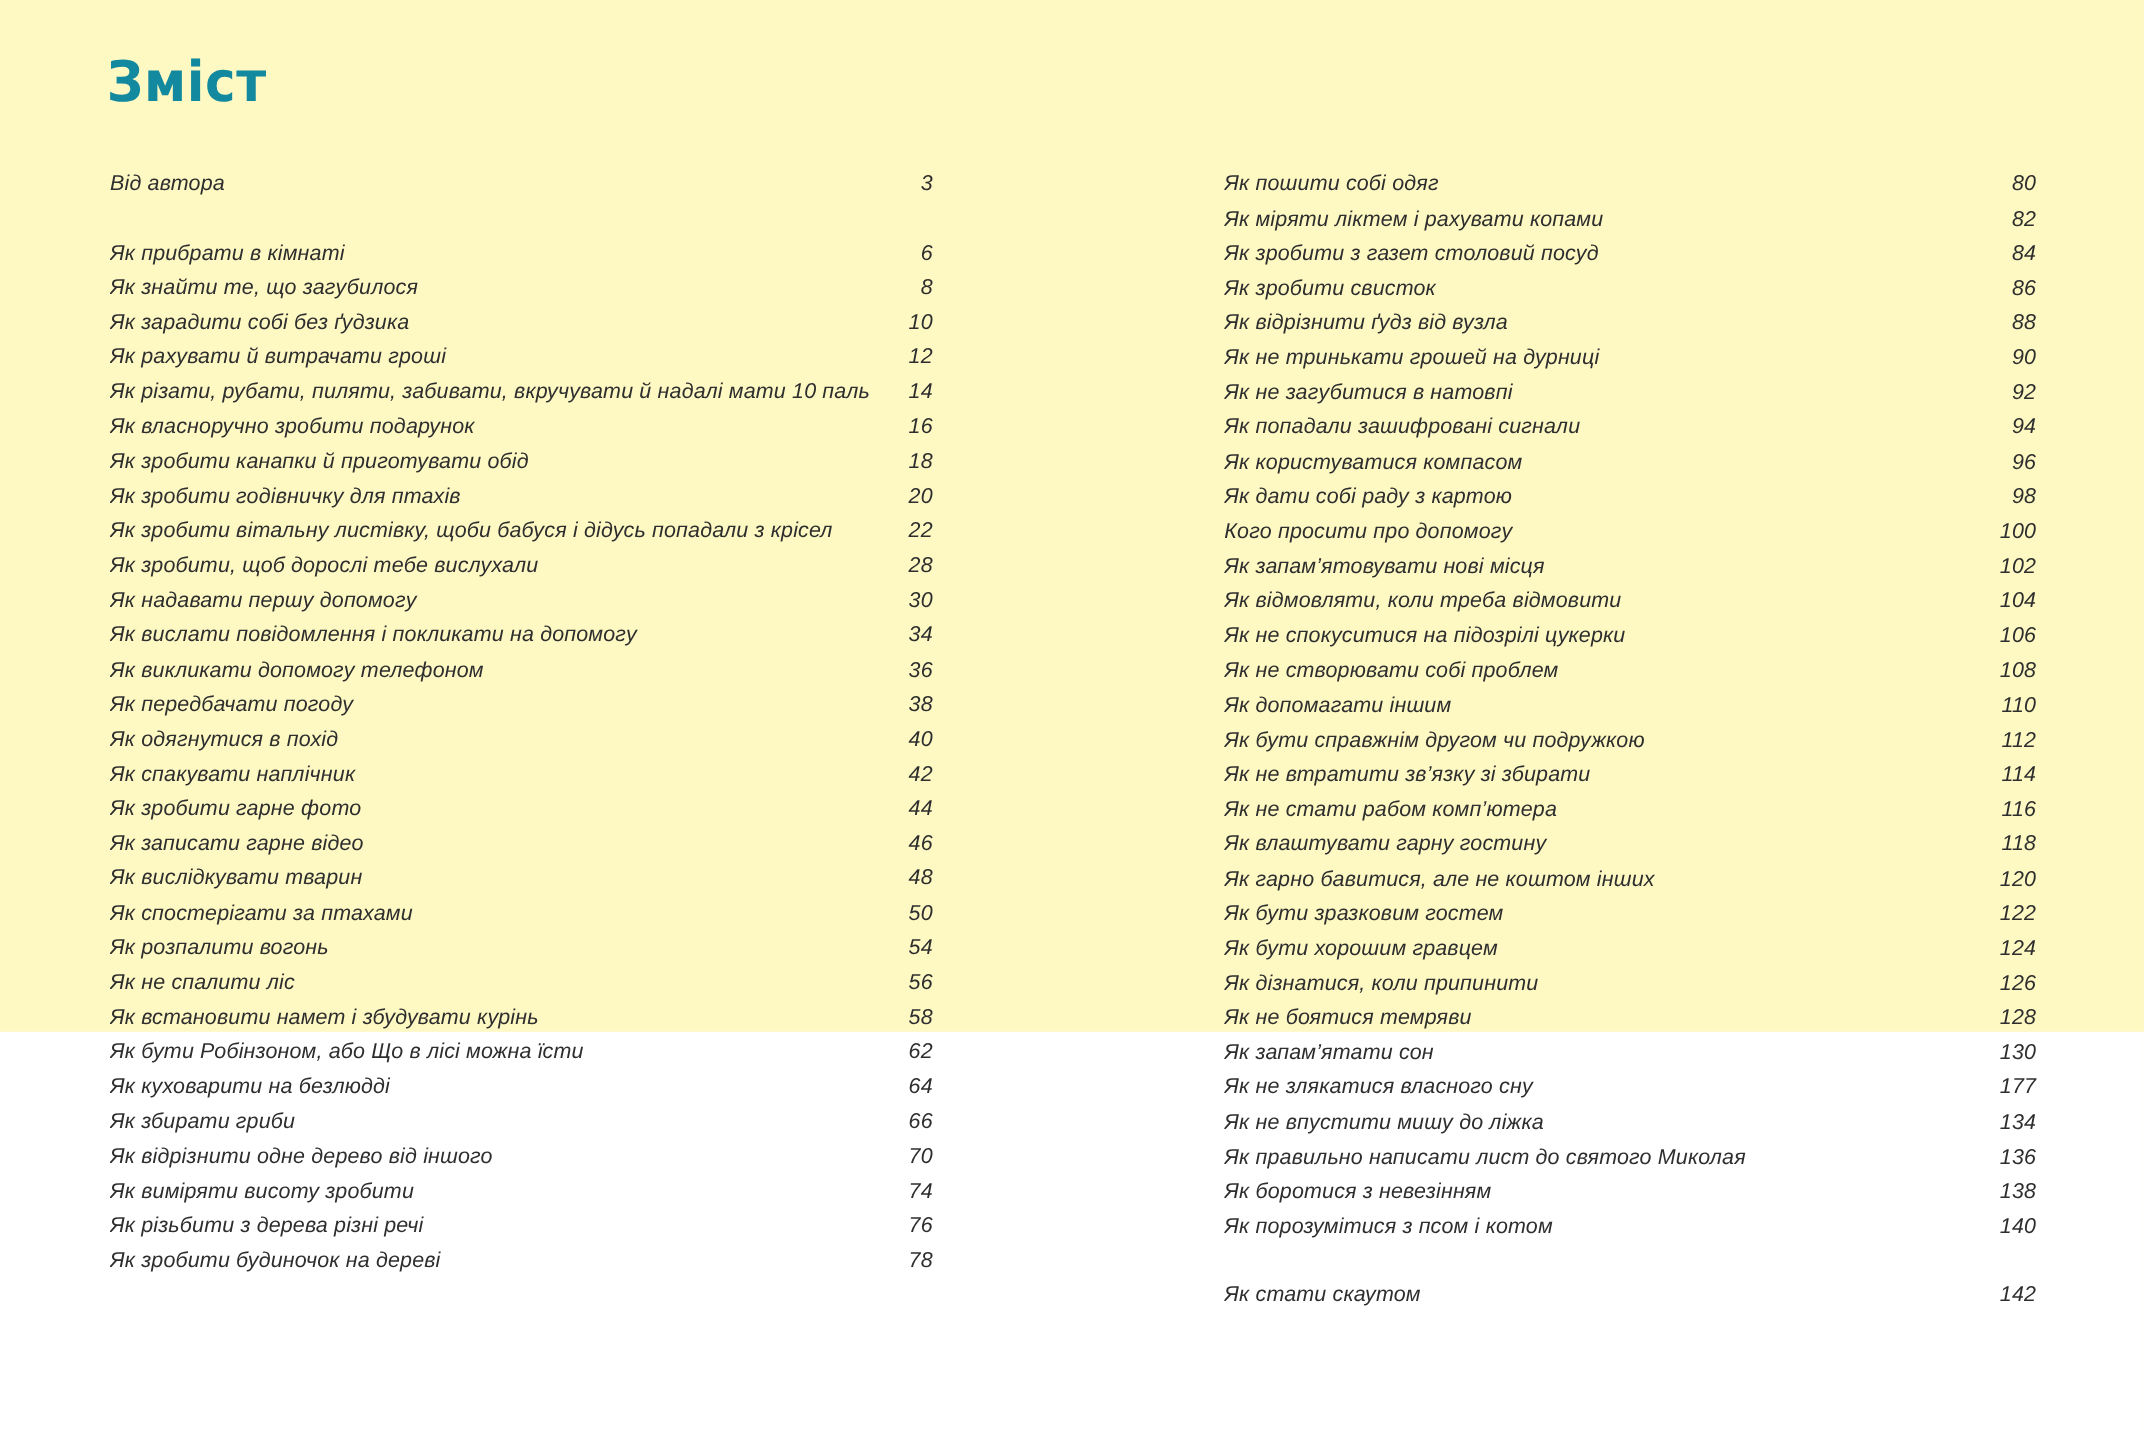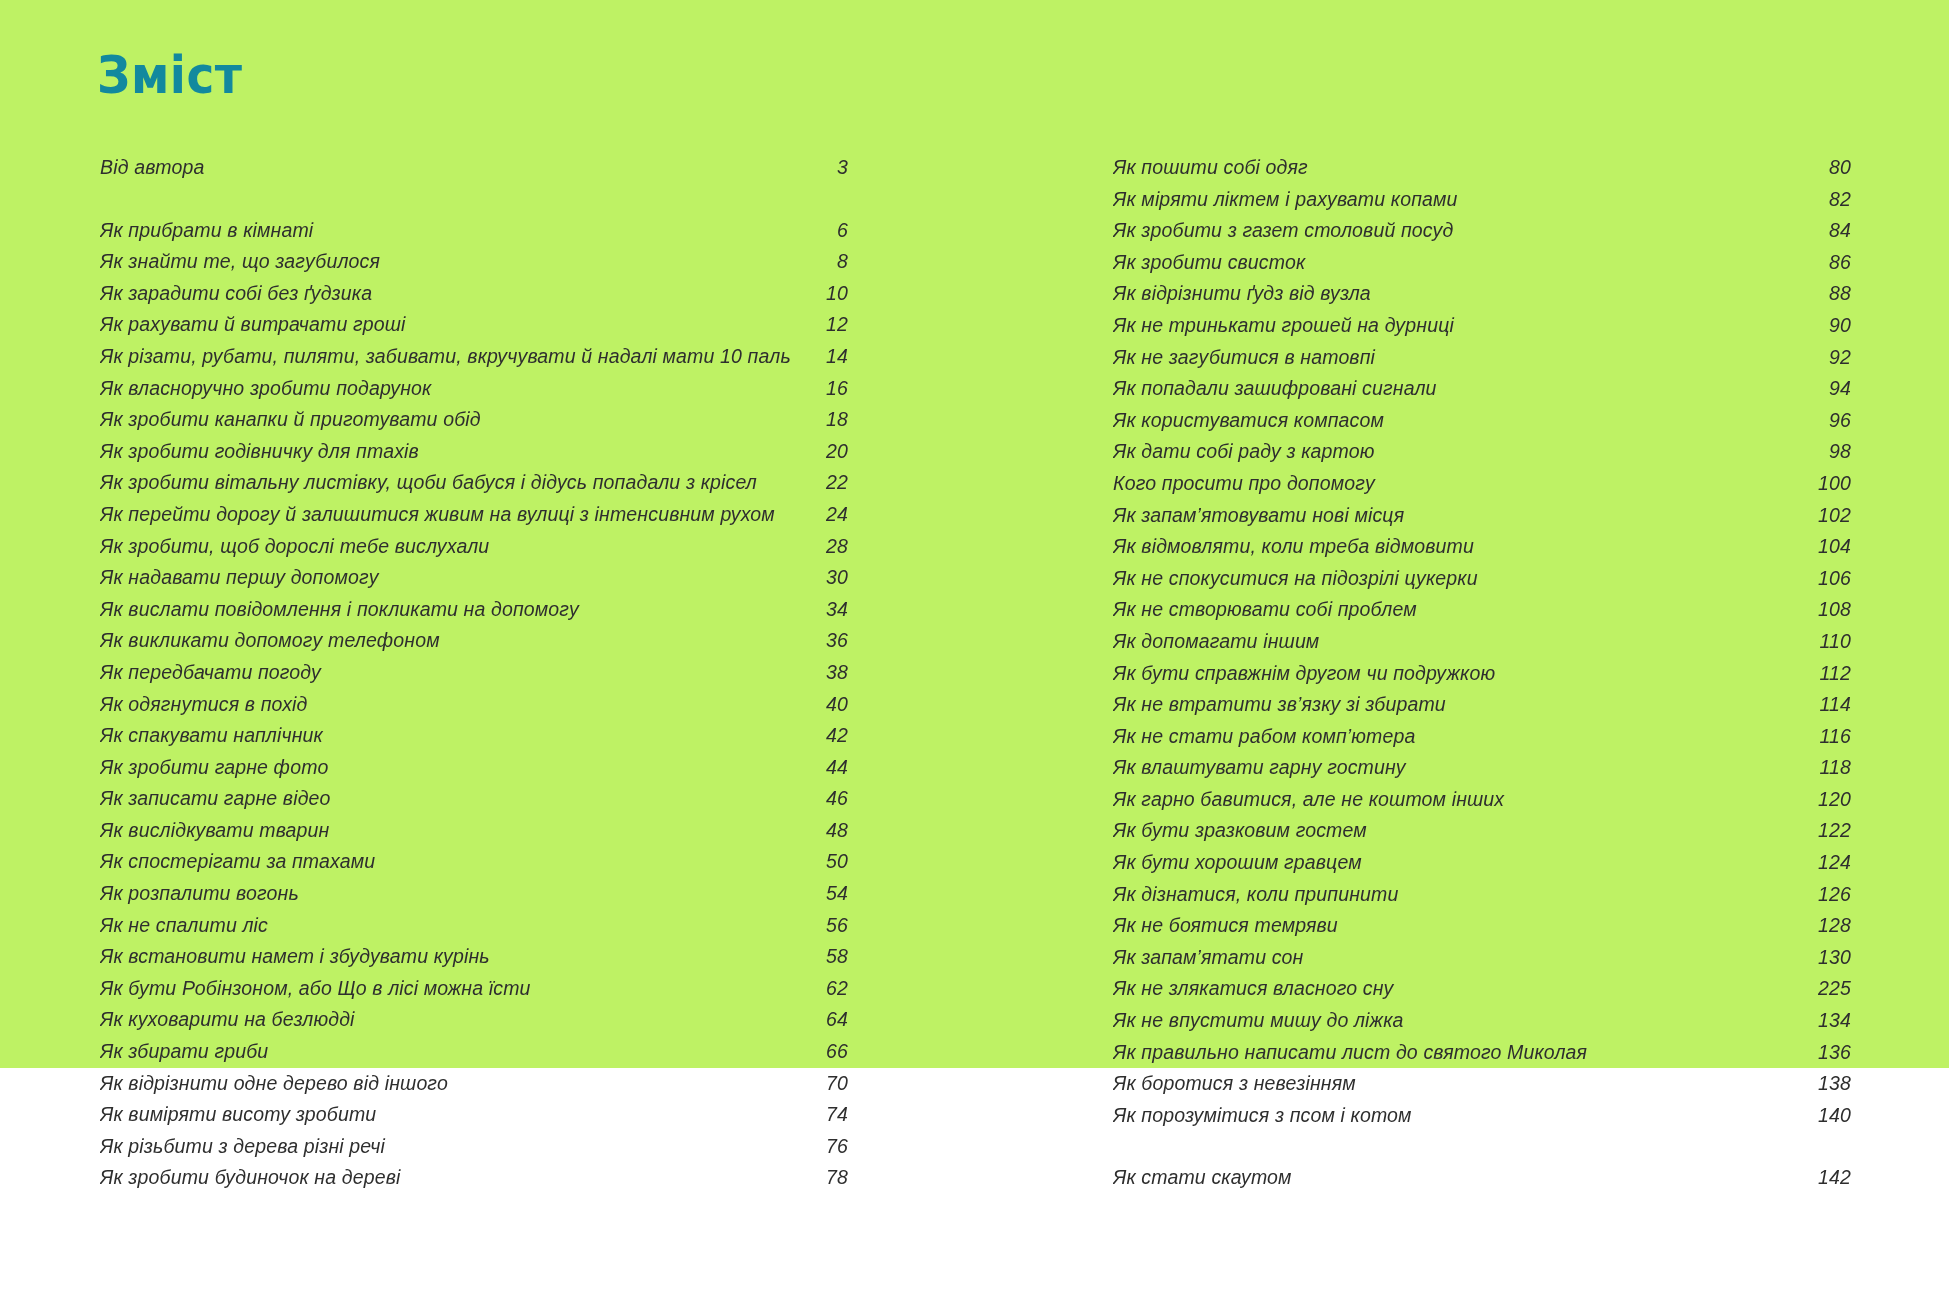--- a/index.html
+++ b/index.html
@@ -10,22 +10,22 @@
     width: 1949px;
     height: 1300px;
     background: #ffffff;
     font-family: "Liberation Sans", "DejaVu Sans", sans-serif;
     overflow: hidden;
   }
 
   .page {
     position: relative;
     width: 1949px;
-    height: 1068px;
-    background: #bef264;
+    height: 938px;
+    background: #fef9c3;
     box-sizing: border-box;
   }
 
   .page-title {
     position: absolute;
     left: 97px;
     top: 50px;
     font-family: "DejaVu Sans", sans-serif;
     font-size: 47px;
     font-weight: bold;
@@ -127,24 +127,20 @@
         </div>
         <div class="toc-row">
           <span class="toc-title">Як зробити годівничку для птахів</span>
           <span class="toc-page">20</span>
         </div>
         <div class="toc-row">
           <span class="toc-title">Як зробити вітальну листівку, щоби бабуся і дідусь попадали з крісел</span>
           <span class="toc-page">22</span>
         </div>
         <div class="toc-row">
-          <span class="toc-title">Як перейти дорогу й залишитися живим на вулиці з інтенсивним рухом</span>
-          <span class="toc-page">24</span>
-        </div>
-        <div class="toc-row">
           <span class="toc-title">Як зробити, щоб дорослі тебе вислухали</span>
           <span class="toc-page">28</span>
         </div>
         <div class="toc-row">
           <span class="toc-title">Як надавати першу допомогу</span>
           <span class="toc-page">30</span>
         </div>
         <div class="toc-row">
           <span class="toc-title">Як вислати повідомлення і покликати на допомогу</span>
           <span class="toc-page">34</span>
@@ -322,21 +318,21 @@
         <div class="toc-row">
           <span class="toc-title">Як не боятися темряви</span>
           <span class="toc-page">128</span>
         </div>
         <div class="toc-row">
           <span class="toc-title">Як запам’ятати сон</span>
           <span class="toc-page">130</span>
         </div>
         <div class="toc-row">
           <span class="toc-title">Як не злякатися власного сну</span>
-          <span class="toc-page">225</span>
+          <span class="toc-page">177</span>
         </div>
         <div class="toc-row">
           <span class="toc-title">Як не впустити мишу до ліжка</span>
           <span class="toc-page">134</span>
         </div>
         <div class="toc-row">
           <span class="toc-title">Як правильно написати лист до святого Миколая</span>
           <span class="toc-page">136</span>
         </div>
         <div class="toc-row">

